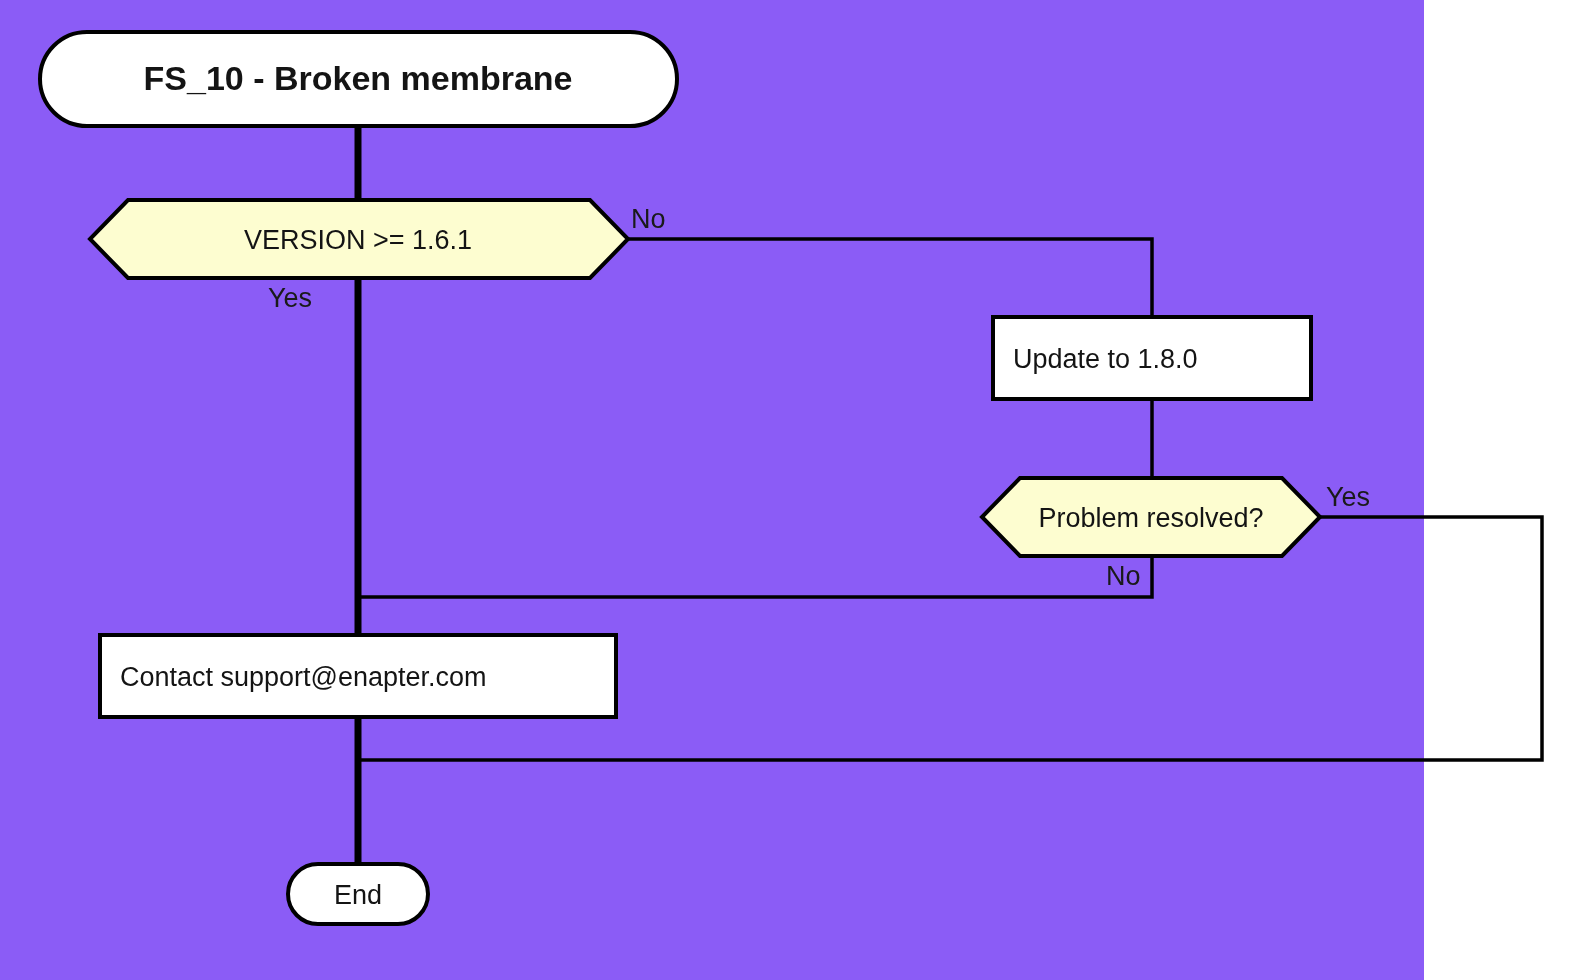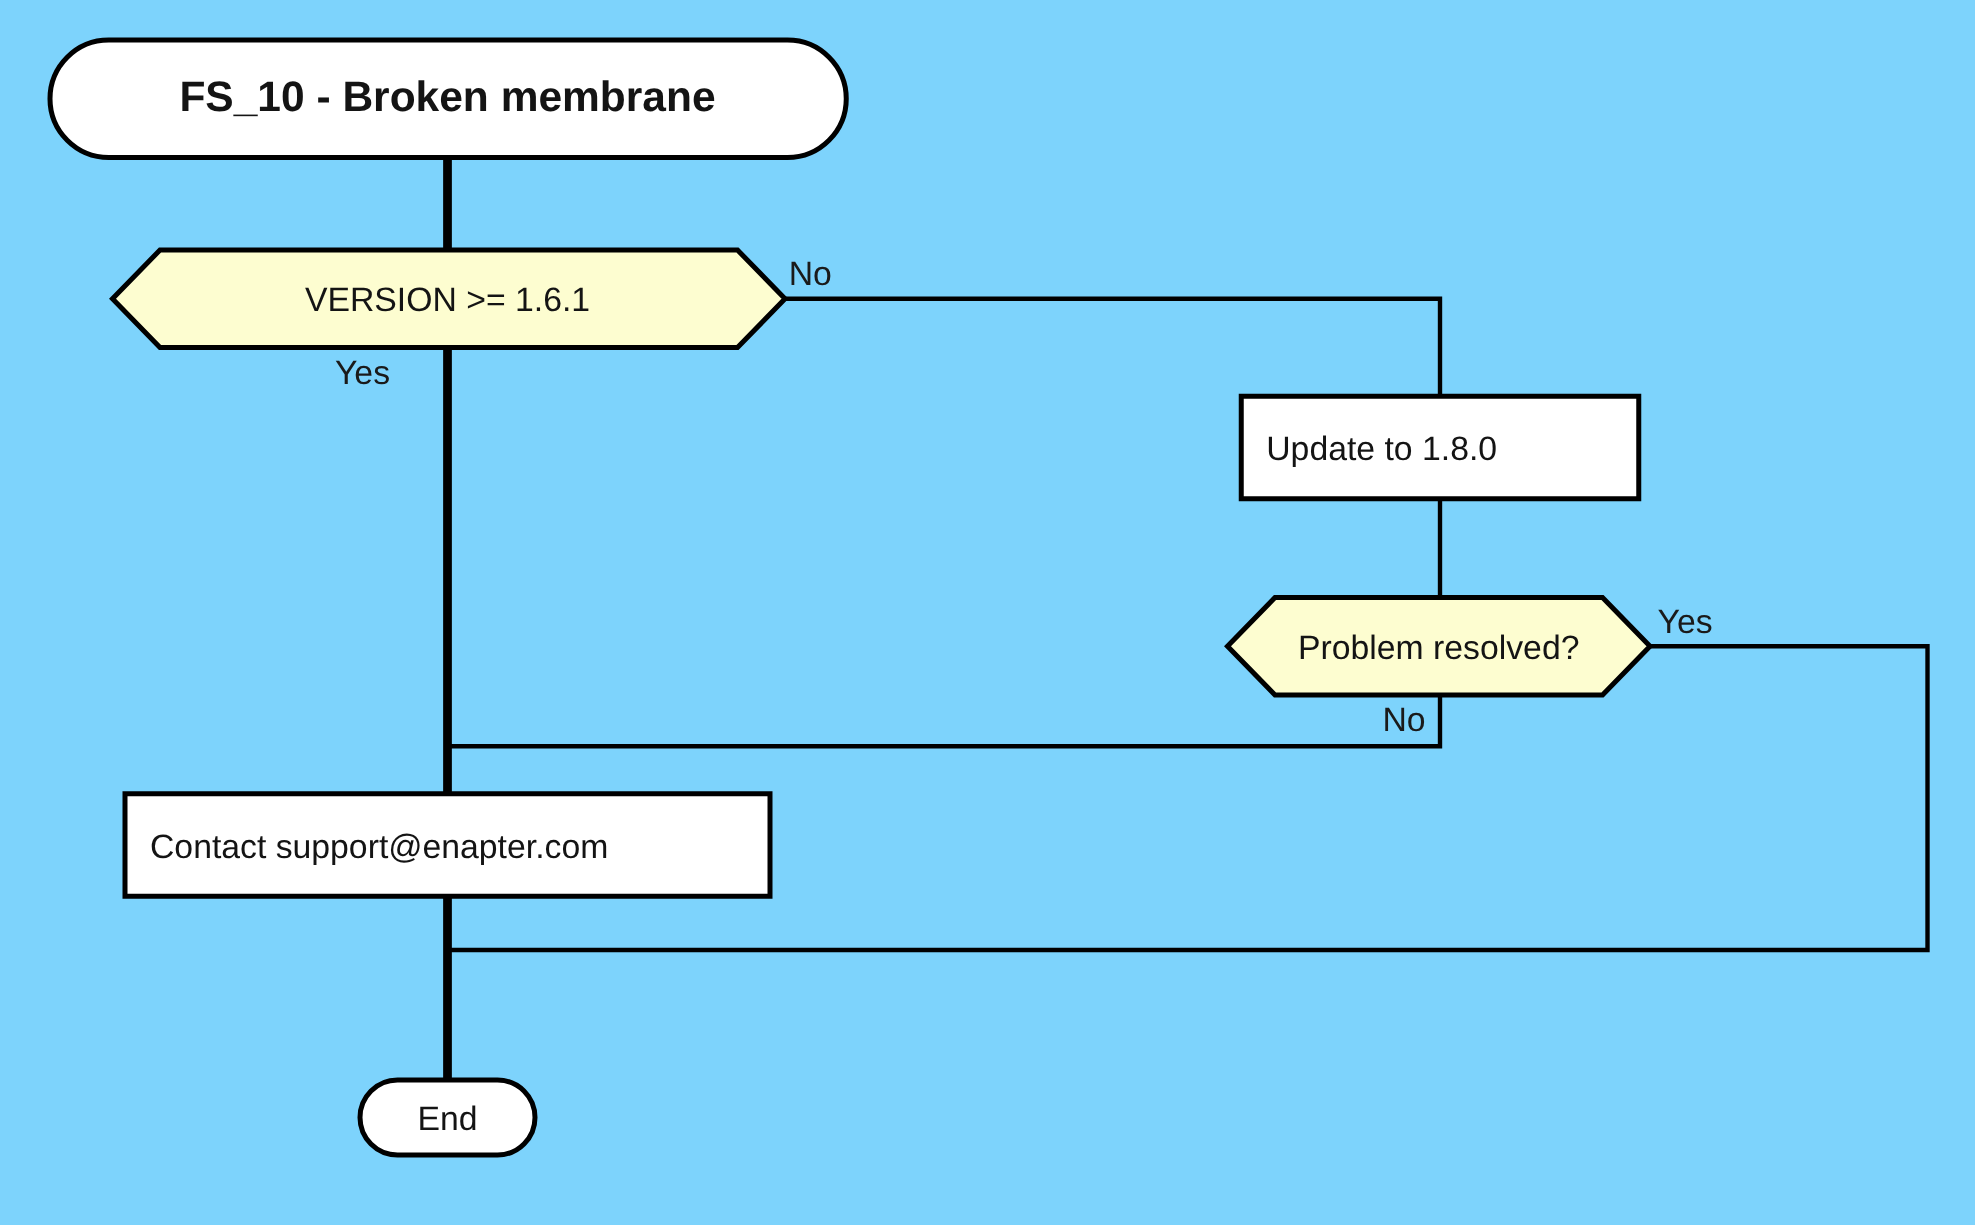--- a/index.html
+++ b/index.html
@@ -7,23 +7,23 @@
     padding: 0;
   }
   body {
     width: 1580px;
     height: 980px;
     overflow: hidden;
     font-family: "Liberation Sans", sans-serif;
   }
   #flowchart-root {
     position: relative;
-    width: 1580px;
+    width: 1424px;
     height: 980px;
-    background: #7dd3fc;
+    background: #8b5cf6;
   }
   #flow-svg {
     position: absolute;
     top: 0;
     left: 0;
     width: 1580px;
     height: 980px;
   }
   .node-text {
     font-family: "Liberation Sans", sans-serif;

